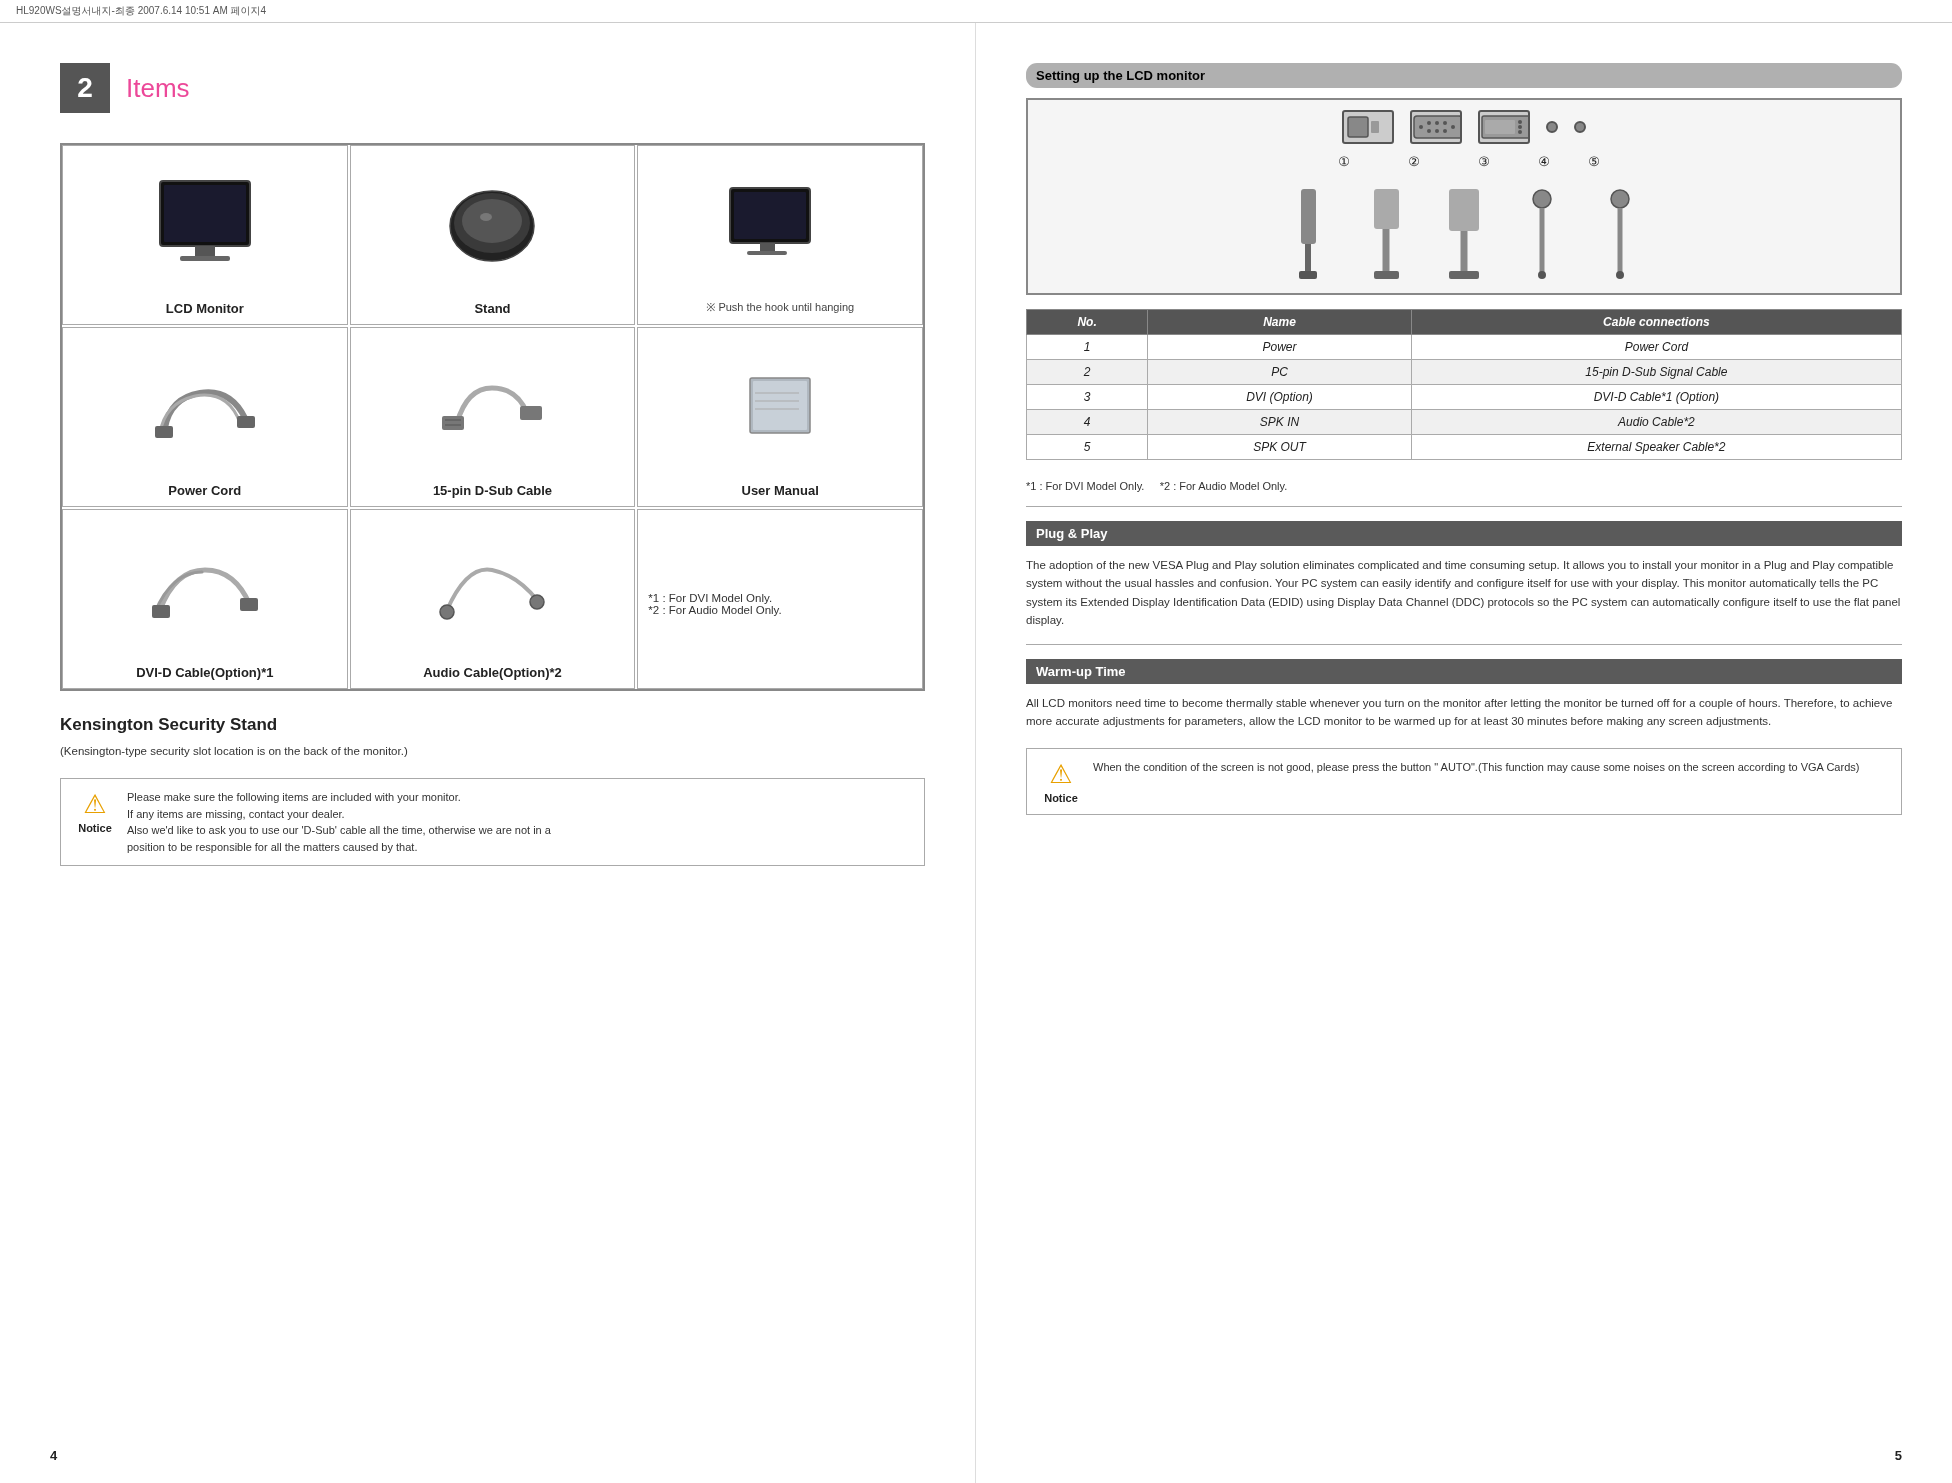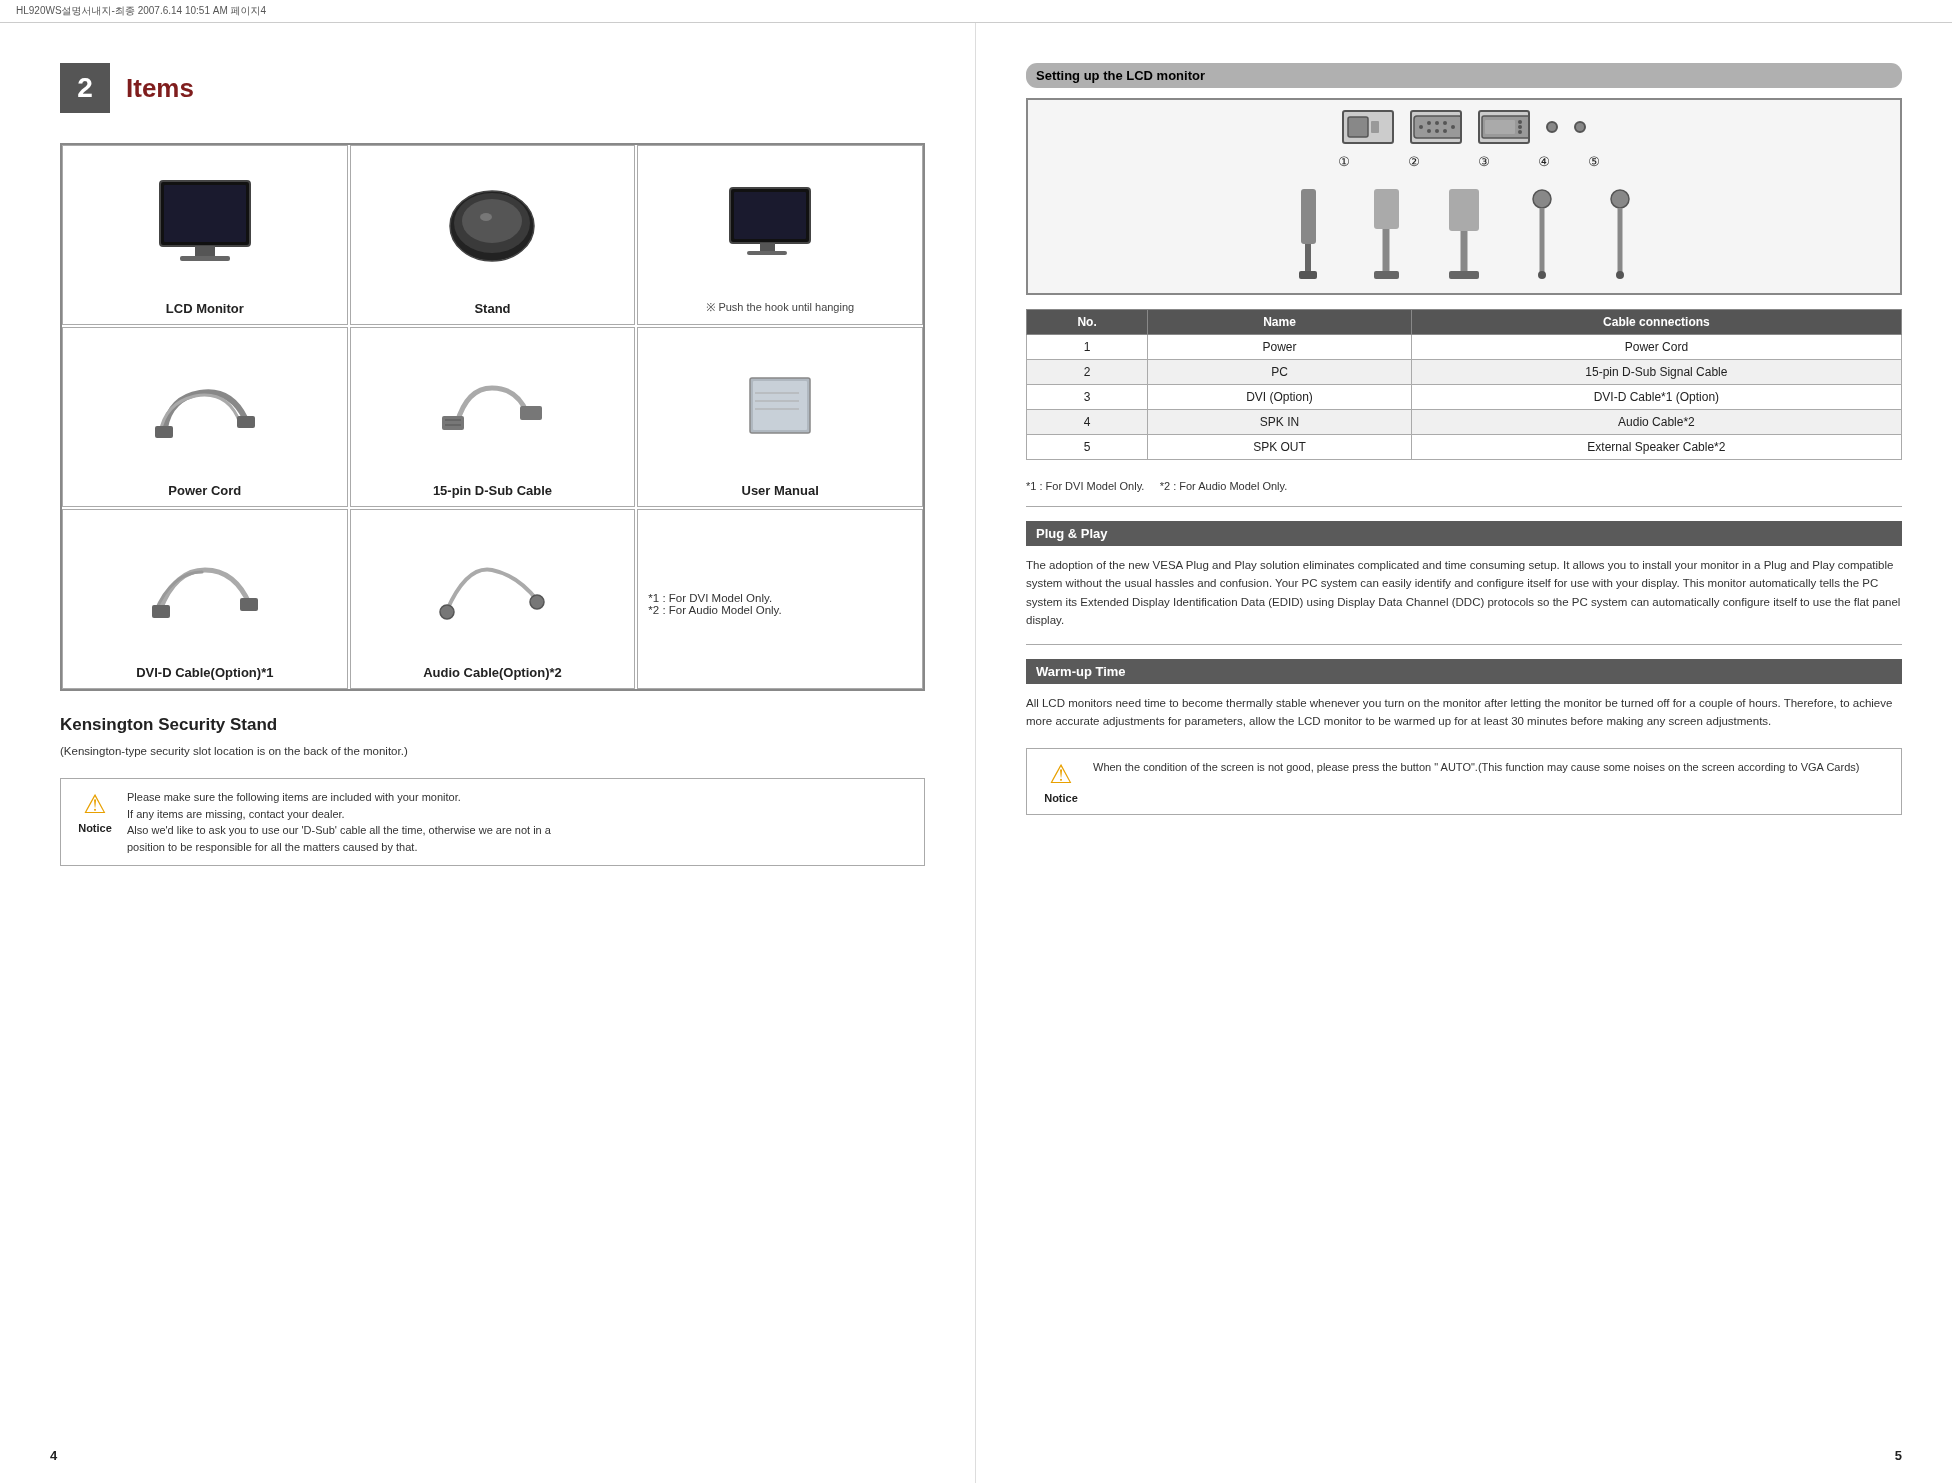--- a/index.html
+++ b/index.html
@@ -51,22 +51,22 @@
       font-weight: bold;
       width: 50px;
       height: 50px;
       display: flex;
       align-items: center;
       justify-content: center;
       margin-right: 16px;
     }
     .section-title {
       font-size: 26px;
-      font-weight: bold;
-      color: #7f1d1d;
+      font-weight: normal;
+      color: #ec4899;
     }
     
     .items-grid {
       display: grid;
       grid-template-columns: repeat(3, 1fr);
       gap: 2px;
       border: 2px solid #888;
     }
     .item-cell {
       border: 1px solid #aaa;
@@ -252,20 +252,21 @@
       flex-direction: column;
       align-items: center;
       width: 70px;
     }
     
     .connections-table {
       width: 100%;
       border-collapse: collapse;
       margin-bottom: 10px;
       font-size: 12px;
+      font-style: italic;
     }
     .connections-table th {
       background: #555;
       color: #fff;
       padding: 5px 10px;
       text-align: center;
       font-weight: bold;
       border: 1px solid #888;
     }
     .connections-table td {

